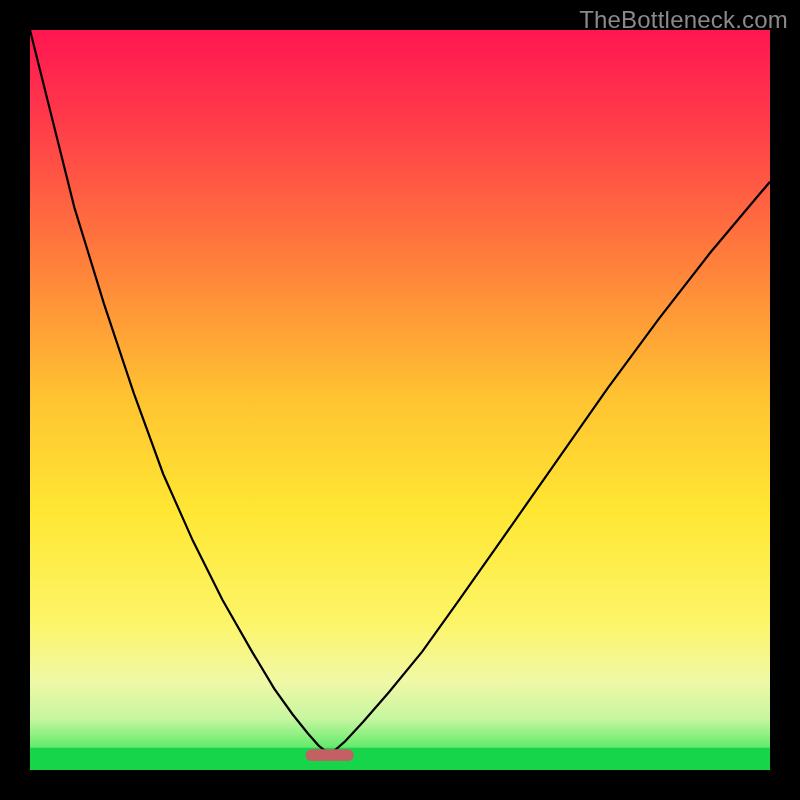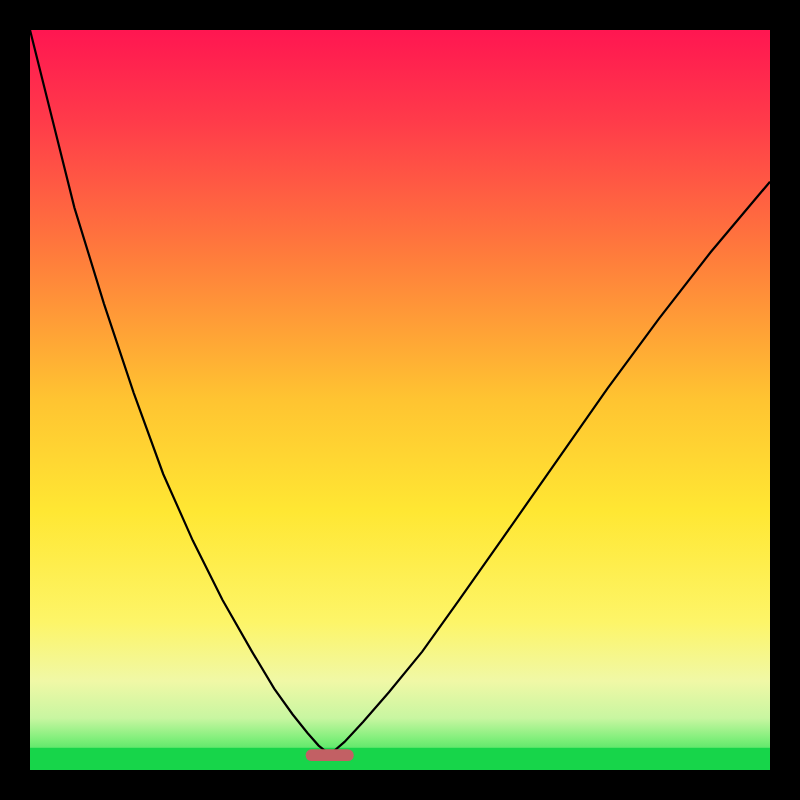--- a/index.html
+++ b/index.html
@@ -39,20 +39,21 @@
     font-size: 24px;
     font-weight: 500;
     letter-spacing: 0.2px;
   }
 </style>
 </head>
 <body>
 
 <div class="frame">
 
+  <div class="watermark">TheBottleneck.com</div>
 
   <div class="plot">
     <svg viewBox="0 0 100 100" preserveAspectRatio="none">
       <defs>
         <linearGradient id="bg-grad" x1="0" y1="0" x2="0" y2="1">
 
         <stop offset="0%" stop-color="#ff1651"></stop>
             <stop offset="12%" stop-color="#ff3a4a"></stop>
             <stop offset="30%" stop-color="#ff7a3c"></stop>
             <stop offset="50%" stop-color="#ffc431"></stop>

